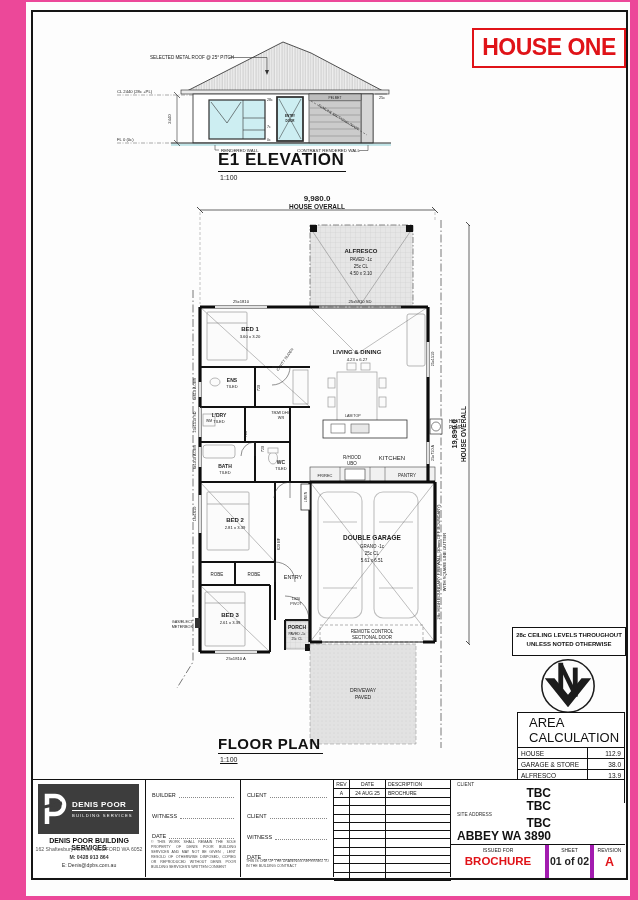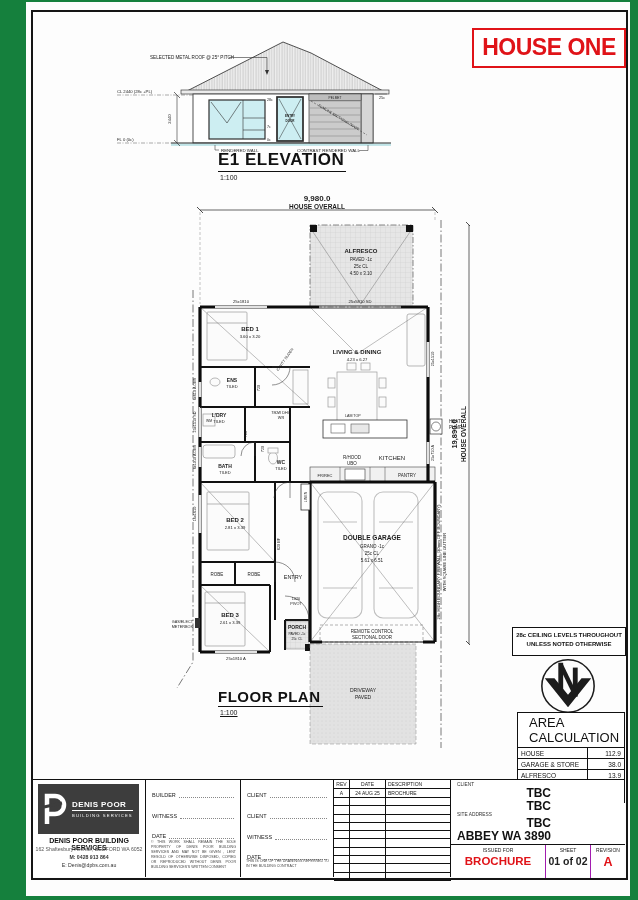--- a/index.html
+++ b/index.html
@@ -1,17 +1,17 @@
 <!DOCTYPE html>
 <html><head>
 <meta charset="utf-8">
 <style>
   html,body{margin:0;padding:0;}
   body{width:638px;height:900px;background:#d2d2d2;font-family:"Liberation Sans",sans-serif;}
-  .wrap{position:relative;width:638px;height:900px;overflow:hidden;background:#15803d;}
+  .wrap{position:relative;width:638px;height:900px;overflow:hidden;background:#ec4899;}
   .sheet{position:absolute;left:26px;top:2px;width:604px;height:894px;background:#fdfdfd;}
   .frame{position:absolute;left:31px;top:10px;width:593px;height:866px;border:2px solid #151515;}
   .abs{position:absolute;}
   .houseone{position:absolute;left:472px;top:28px;width:150px;height:36px;border:2px solid #e01318;
     color:#e01318;font-size:23px;font-weight:bold;text-align:center;line-height:35px;letter-spacing:-0.5px;background:#fff;}
   .draw-title{position:absolute;color:#111;}
   .draw-title .t{font-size:17px;font-weight:600;letter-spacing:.5px;border-bottom:1.6px solid #111;padding:0 2px 1px 0;display:inline-block;}
   .draw-title .s{font-size:7px;margin:2px 0 0 2px;color:#222;}
   .draw-title.small .t{font-size:15px;}
   .note-box{position:absolute;left:512px;top:627px;width:112px;height:24px;border:1.2px solid #111;background:#fff;
@@ -45,21 +45,21 @@
   .revtbl{position:absolute;left:0;top:0;width:117px;height:97px;font-size:5px;}
   .revtbl .hrow,.revtbl .vrow,.revtbl .erow{display:flex;border-bottom:1px solid #111;}
   .revtbl .c1{width:15px;text-align:center;border-right:1px solid #111;padding:1px 0;}
   .revtbl .c2{width:35px;text-align:center;border-right:1px solid #111;padding:1px 0;}
   .revtbl .c3{flex:1;padding:1px 2px;}
   .revtbl .erow{height:7.3px;}
   .cli{position:absolute;left:6px;color:#111;}
   .cli .small{font-size:4.8px;color:#333;}
   .cli .big{font-size:12px;font-weight:bold;line-height:1.05;text-align:right;}
   .issue-strip{position:absolute;left:0;top:64px;width:174px;height:33px;border-top:1px solid #111;display:flex;}
-  .issue-strip .cell{border-left:1px solid #a21caf;text-align:center;box-sizing:border-box;padding-top:2px;}
+  .issue-strip .cell{border-left:4px solid #a21caf;text-align:center;box-sizing:border-box;padding-top:2px;}
   .issue-strip .cell:first-child{border-left:none;}
   .issue-strip .lab{font-size:5px;color:#222;margin-bottom:2px;}
   .red{color:#e01318;}
   svg text{font-family:"Liberation Sans",sans-serif;fill:#1c1c1c;}
 </style>
 </head>
 <body>
 
 <div class="wrap">
   <div class="sheet"></div>
@@ -282,21 +282,21 @@
     <text transform="translate(248.5,261) rotate(-90)" font-size="3.8" text-anchor="middle">25x710 A</text>
     <text transform="translate(75,196) rotate(-90)" font-size="3.8" text-anchor="middle">720</text>
     <text transform="translate(79,257) rotate(-90)" font-size="3.8" text-anchor="middle">720</text>
     <text transform="translate(62,242) rotate(-90)" font-size="3.8" text-anchor="middle">720</text>
     <text transform="translate(95,352) rotate(-90)" font-size="3.8" text-anchor="middle">820 BF</text>
 
     <text transform="translate(254.5,370) rotate(-90)" font-size="4.2" text-anchor="middle">28c HIGH BOUNDARY FIREWALL (30mm OFF BOUNDARY)</text>
     <text transform="translate(260.5,370) rotate(-90)" font-size="4.2" text-anchor="middle">WITH SQUARE LINE GUTTER</text>
   </svg>
 
-  <div class="draw-title small" style="left:218px;top:688px;text-decoration:underline;">
+  <div class="draw-title small" style="left:218px;top:735px;text-decoration:underline;">
     <span class="t">FLOOR PLAN</span>
     <div class="s">1:100</div>
   </div>
 
   <div class="note-box">
     <div>28c CEILING LEVELS THROUGHOUT</div>
     <div>UNLESS NOTED OTHERWISE</div>
   </div>
 
   <svg class="abs" style="left:537px;top:655px" width="62" height="62" viewBox="0 0 64 64">

